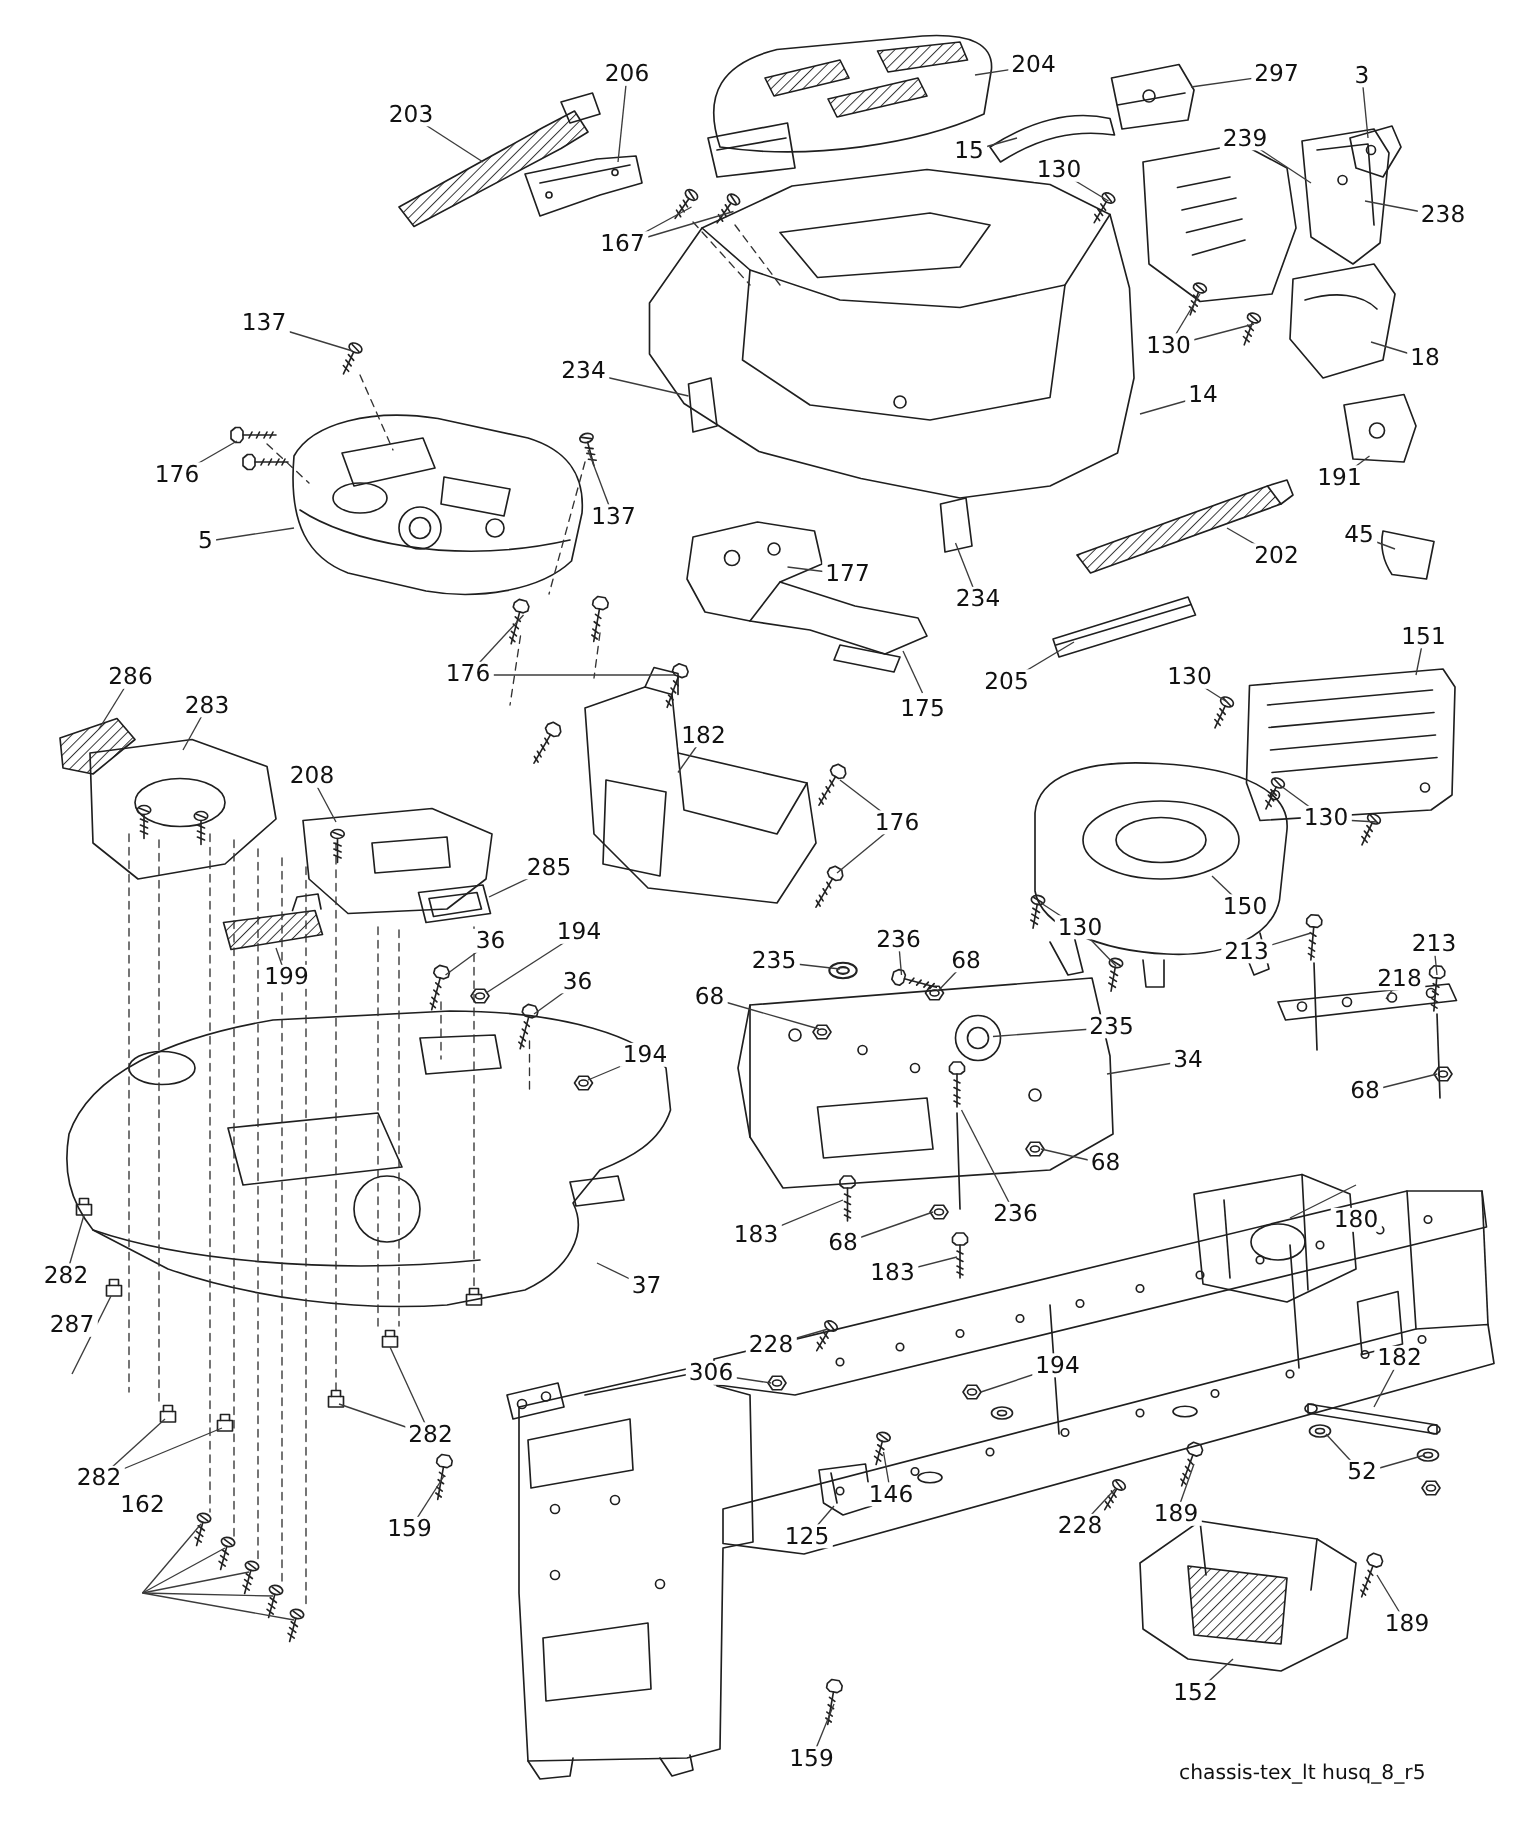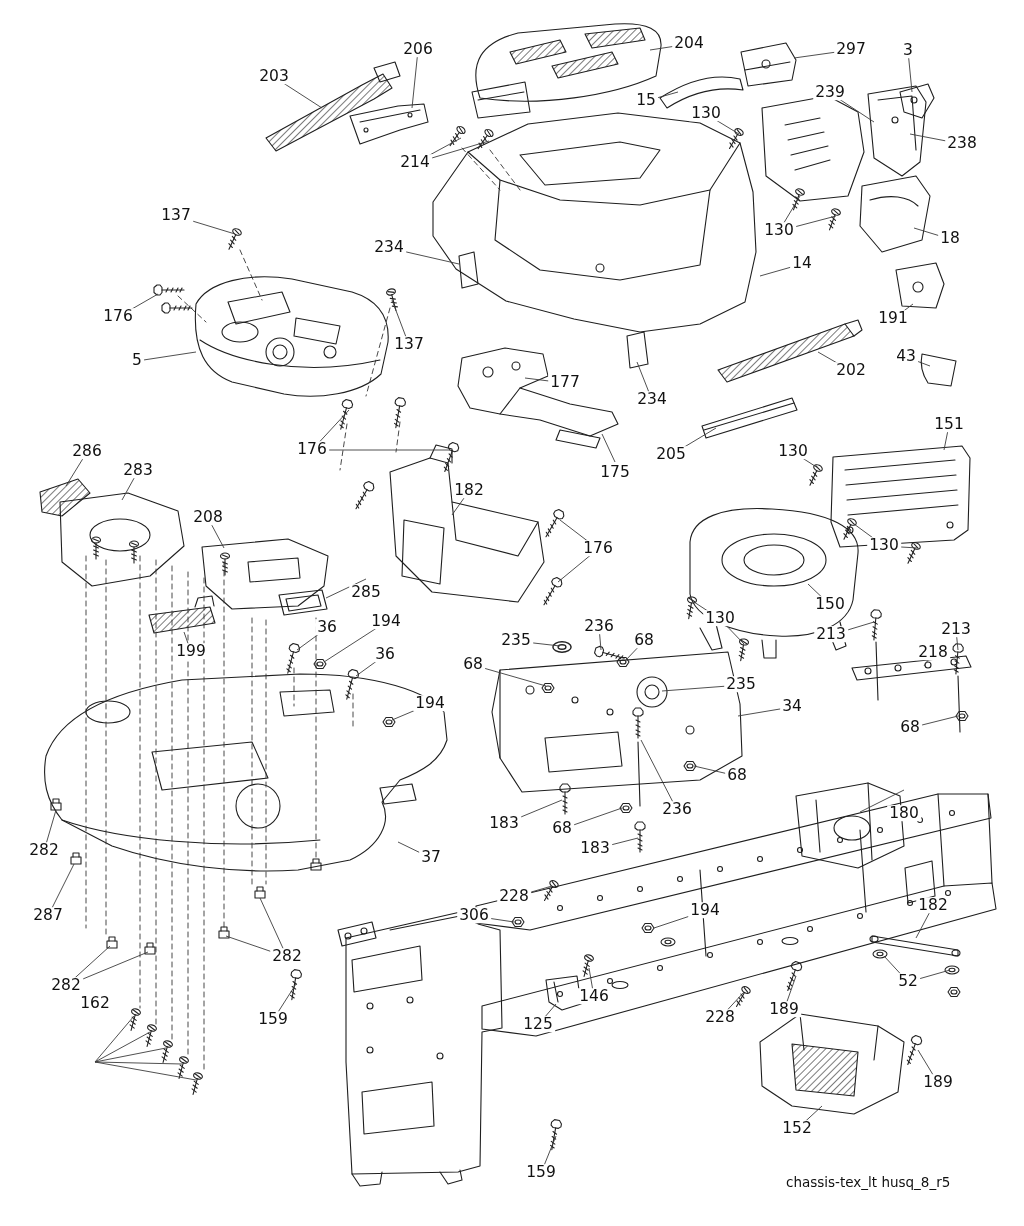--- a/index.html
+++ b/index.html
@@ -495,46 +495,46 @@
   <div id="label-layer">
       <div class="part-label" style="left: 274px; top: 77px;">203</div>
       <div class="part-label" style="left: 418px; top: 50px;">206</div>
       <div class="part-label" style="left: 689px; top: 44px;">204</div>
       <div class="part-label" style="left: 851px; top: 50px;">297</div>
       <div class="part-label" style="left: 908px; top: 51px;">3</div>
       <div class="part-label" style="left: 646px; top: 101px;">15</div>
       <div class="part-label" style="left: 706px; top: 114px;">130</div>
       <div class="part-label" style="left: 830px; top: 93px;">239</div>
       <div class="part-label" style="left: 962px; top: 144px;">238</div>
-      <div class="part-label" style="left: 415px; top: 163px;">214</div>
+      <div class="part-label" style="left: 415px; top: 163px;">167</div>
       <div class="part-label" style="left: 176px; top: 216px;">137</div>
       <div class="part-label" style="left: 779px; top: 231px;">130</div>
       <div class="part-label" style="left: 950px; top: 239px;">18</div>
       <div class="part-label" style="left: 389px; top: 248px;">234</div>
       <div class="part-label" style="left: 802px; top: 264px;">14</div>
       <div class="part-label" style="left: 118px; top: 317px;">176</div>
       <div class="part-label" style="left: 893px; top: 319px;">191</div>
       <div class="part-label" style="left: 409px; top: 345px;">137</div>
       <div class="part-label" style="left: 137px; top: 361px;">5</div>
       <div class="part-label" style="left: 851px; top: 371px;">202</div>
-      <div class="part-label" style="left: 906px; top: 357px;">43</div>
+      <div class="part-label" style="left: 906px; top: 357px;">45</div>
       <div class="part-label" style="left: 565px; top: 383px;">177</div>
       <div class="part-label" style="left: 652px; top: 400px;">234</div>
       <div class="part-label" style="left: 615px; top: 462px; margin-top: 11px;">175</div>
       <div class="part-label" style="left: 671px; top: 455px;">205</div>
       <div class="part-label" style="left: 793px; top: 452px;">130</div>
       <div class="part-label" style="left: 949px; top: 425px;">151</div>
       <div class="part-label" style="left: 87px; top: 452px;">286</div>
       <div class="part-label" style="left: 138px; top: 471px;">283</div>
       <div class="part-label" style="left: 312px; top: 450px;">176</div>
       <div class="part-label" style="left: 469px; top: 491px;">182</div>
       <div class="part-label" style="left: 208px; top: 518px;">208</div>
       <div class="part-label" style="left: 598px; top: 549px;">176</div>
       <div class="part-label" style="left: 884px; top: 546px;">130</div>
-      <div class="part-label" style="left: 366px; top: 579px; margin-top: 14px;">285</div>
+      <div class="part-label" style="left: 366px; top: 579px;">285</div>
       <div class="part-label" style="left: 830px; top: 605px;">150</div>
       <div class="part-label" style="left: 720px; top: 619px;">130</div>
       <div class="part-label" style="left: 191px; top: 652px;">199</div>
       <div class="part-label" style="left: 327px; top: 628px;">36</div>
       <div class="part-label" style="left: 386px; top: 622px;">194</div>
       <div class="part-label" style="left: 385px; top: 655px;">36</div>
       <div class="part-label" style="left: 516px; top: 641px;">235</div>
       <div class="part-label" style="left: 599px; top: 627px;">236</div>
       <div class="part-label" style="left: 644px; top: 641px;">68</div>
       <div class="part-label" style="left: 831px; top: 635px;">213</div>
@@ -546,21 +546,21 @@
       <div class="part-label" style="left: 430px; top: 704px;">194</div>
       <div class="part-label" style="left: 910px; top: 728px;">68</div>
       <div class="part-label" style="left: 737px; top: 776px;">68</div>
       <div class="part-label" style="left: 504px; top: 824px;">183</div>
       <div class="part-label" style="left: 562px; top: 829px;">68</div>
       <div class="part-label" style="left: 677px; top: 810px;">236</div>
       <div class="part-label" style="left: 595px; top: 849px;">183</div>
       <div class="part-label" style="left: 904px; top: 790px; margin-top: 24px;">180</div>
       <div class="part-label" style="left: 431px; top: 858px;">37</div>
       <div class="part-label" style="left: 44px; top: 851px;">282</div>
-      <div class="part-label" style="left: 48px; top: 916px; text-align: right;">287</div>
+      <div class="part-label" style="left: 48px; top: 884px; text-align: right;">287</div>
       <div class="part-label" style="left: 287px; top: 957px;">282</div>
       <div class="part-label" style="left: 66px; top: 986px;">282</div>
       <div class="part-label" style="left: 273px; top: 1020px;">159</div>
       <div class="part-label" style="left: 95px; top: 1004px;">162</div>
       <div class="part-label" style="left: 514px; top: 897px;">228</div>
       <div class="part-label" style="left: 474px; top: 916px; text-align: right;">306</div>
       <div class="part-label" style="left: 705px; top: 911px;">194</div>
       <div class="part-label" style="left: 594px; top: 997px;">146</div>
       <div class="part-label" style="left: 538px; top: 1025px;">125</div>
       <div class="part-label" style="left: 720px; top: 1018px;">228</div>

